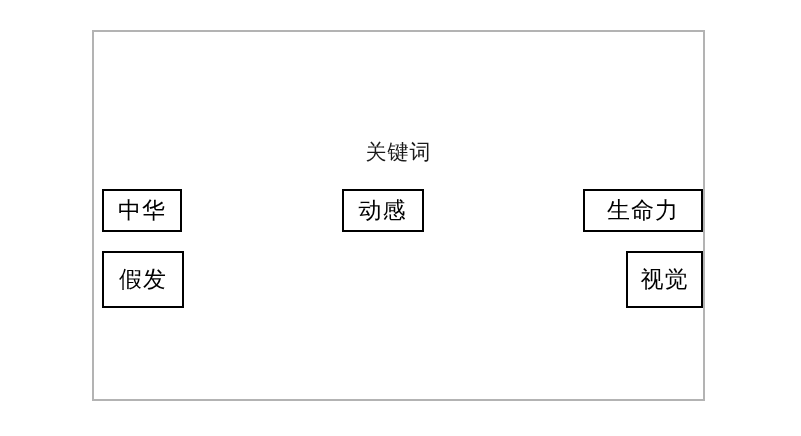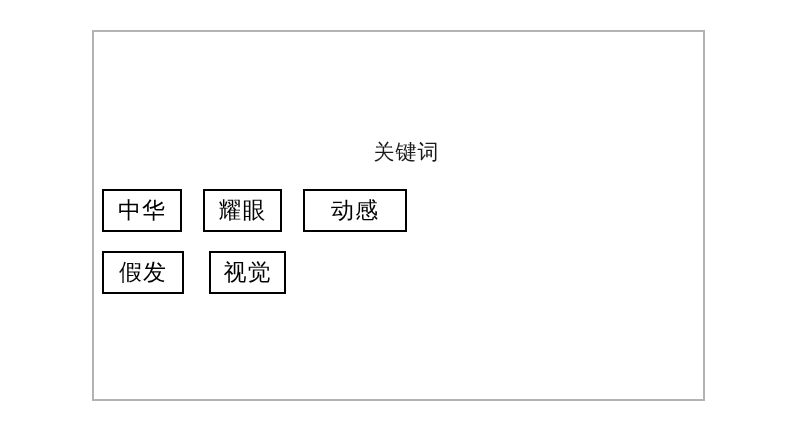--- a/index.html
+++ b/index.html
@@ -30,42 +30,41 @@
   
   #content-area {
     position: absolute;
     left: 0;
     top: 0;
     width: 100%;
     height: 100%;
     display: flex;
     flex-direction: column;
     align-items: center;
-    margin-left: 8px;
   }
 
   #keywords-title {
     position: absolute;
     left: 0;
     right: 0;
     top: 108px;
     text-align: center;
     font-size: 21px;
     line-height: 24px;
     color: #1a1a1a;
     letter-spacing: 1px;
     white-space: nowrap;
   }
 
   .keyword-row {
     position: absolute;
-    left: 0;
+    left: 8px;
     right: 0;
     display: flex;
-    justify-content: flex-start;
+    justify-content: space-between;
     align-items: flex-start;
   }
   #keyword-row-1 { top: 157px; }
   #keyword-row-2 { top: 219px; }
 
   .keyword-chip {
     border: 2px solid #000000;
     background: #ffffff;
     color: #000000;
     font-size: 23px;
@@ -76,42 +75,42 @@
     justify-content: center;
     white-space: nowrap;
     letter-spacing: 1px;
   }
 
   
   #keyword-row-1 .keyword-chip { height: 43px; padding: 0 9px; }
   #keyword-row-1 .keyword-chip + .keyword-chip { margin-left: 21px; }
   #chip-zhonghua  { width: 80px; }
   #chip-yaoyan    { width: 79px; margin-left: 21px; }
-  #chip-donggan   { width: 104px; margin-left: 34px; }
+  #chip-donggan   { width: 82px; margin-left: 34px; }
   #chip-shengmingli { width: 120px; margin-left: 22px; }
 
   
-  #keyword-row-2 .keyword-chip { height: 43px; padding: 12px 9px; }
+  #keyword-row-2 .keyword-chip { height: 57px; padding: 12px 9px; }
   #chip-jiafa   { width: 82px; }
   #chip-huali   { width: 85px; margin-left: 23px; }
   #chip-shijue  { width: 77px; margin-left: 25px; font-family: Liberation Serif, serif; }
   #chip-jiaodu  { width: 83px; margin-left: 25px; }
 </style>
 </head>
 <body>
 
 <div id="slide-frame">
   <div id="content-area">
 
     <div id="keywords-title">关键词</div>
 
     <div class="keyword-row" id="keyword-row-1">
       <div class="keyword-chip" id="chip-zhonghua">中华</div>
-      <div class="keyword-chip" id="chip-yaoyan">耀眼</div>
       <div class="keyword-chip" id="chip-donggan">动感</div>
+      <div class="keyword-chip" id="chip-shengmingli">生命力</div>
     </div>
 
     <div class="keyword-row" id="keyword-row-2">
       <div class="keyword-chip" id="chip-jiafa">假发</div>
       <div class="keyword-chip" id="chip-shijue">视觉</div>
     </div>
 
   </div>
 </div>
 

